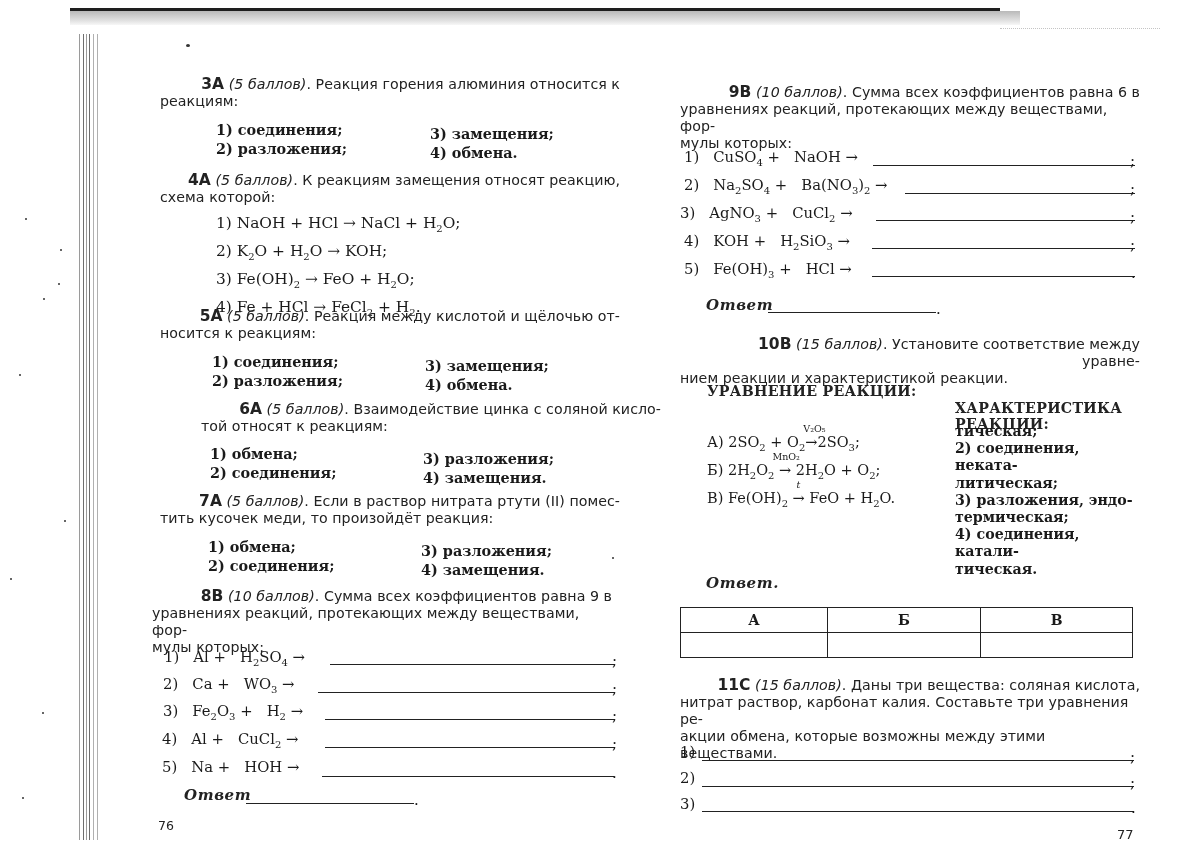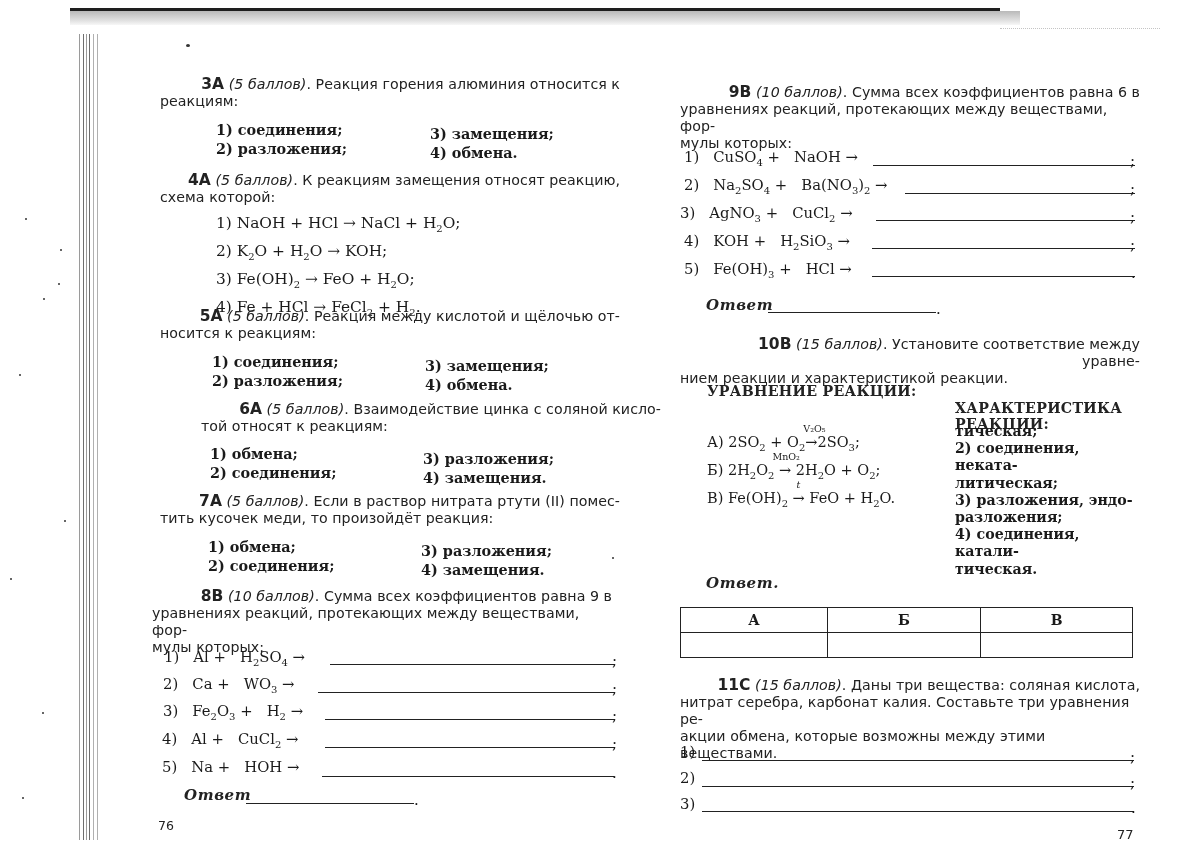--- a/index.html
+++ b/index.html
@@ -227,21 +227,21 @@
   </div>
   <div class="eq" style="left:27px;top:490px;font-size:14.5px;">
     <span>В)</span> Fe(OH)<sub>2</sub> <span class="arrow-cat"><span class="cat" style="left:4px;font-style:italic">t</span>→</span> FeO + H<sub>2</sub>O.
   </div>
 
   <div class="char-list" style="left:275px;top:423px;">
     <div>тическая;</div>
     <div>2) соединения, неката-</div>
     <div>литическая;</div>
     <div>3) разложения, эндо-</div>
-    <div>разложения;</div>
+    <div>термическая;</div>
     <div>4) соединения, катали-</div>
     <div>тическая.</div>
   </div>
 
   <div class="answer" style="left:26px;top:574px;">Ответ.</div>
 
   <table class="ans" style="left:0px;top:607px;width:453px;">
     <tbody>
         <tr>
       <th>А</th>
@@ -251,21 +251,21 @@
     <tr>
       <td></td>
       <td></td>
       <td></td>
     </tr>
   </tbody>
     </table>
 
   <div class="q" style="top:677px;">
     <div class="ind" style="padding-left:25px"><span class="num">11С</span> <span class="pts">(15 баллов)</span><span>. Даны три вещества: соляная кислота,</span></div>
-    <div>нитрат серебра, карбонат калия. Составьте три уравнения ре-</div>
+    <div>нитрат раствор, карбонат калия. Составьте три уравнения ре-</div>
     <div>акции обмена, которые возможны между этими веществами.</div>
   </div>
 
   <div class="eq" style="left:0px;top:743px;">1)</div>
   <div class="blank" style="left:22px;top:760px;width:432px;"></div>
   <div class="punct" style="left:450px;top:748px;">;</div>
 
   <div class="eq" style="left:0px;top:769px;">2)</div>
   <div class="blank" style="left:22px;top:786px;width:432px;"></div>
   <div class="punct" style="left:450px;top:774px;">;</div>

